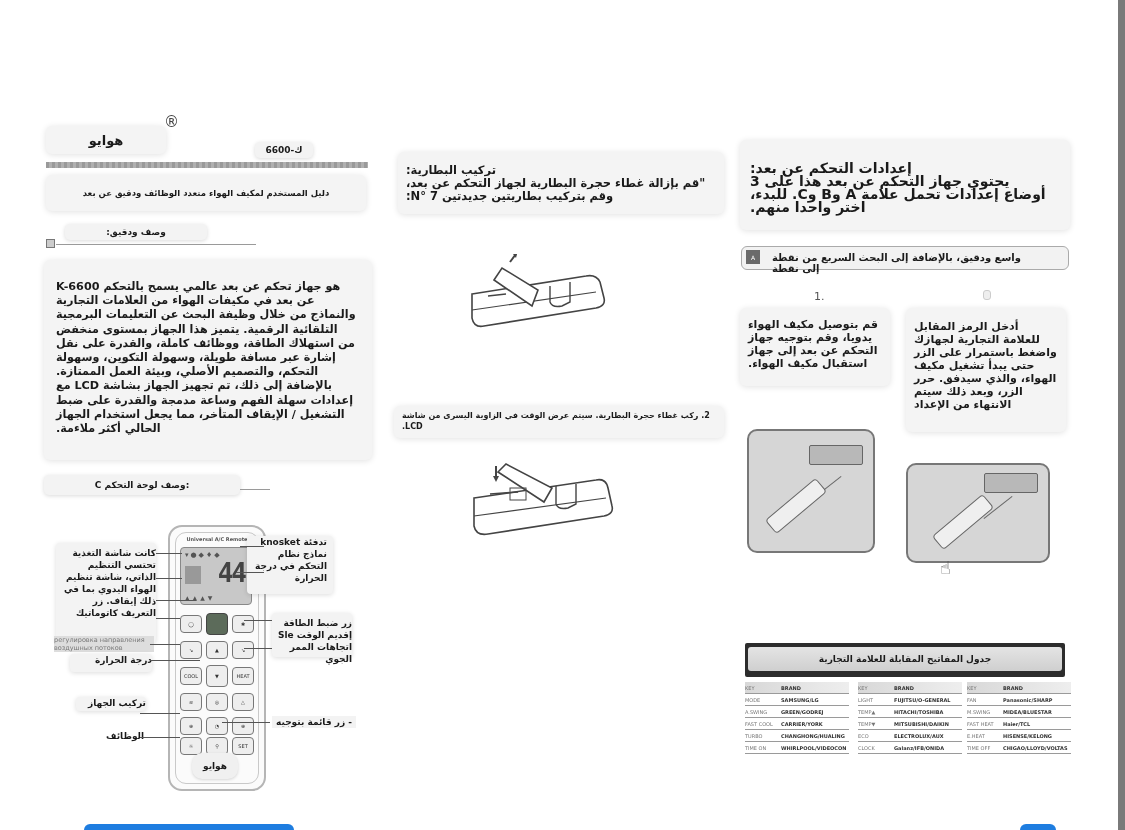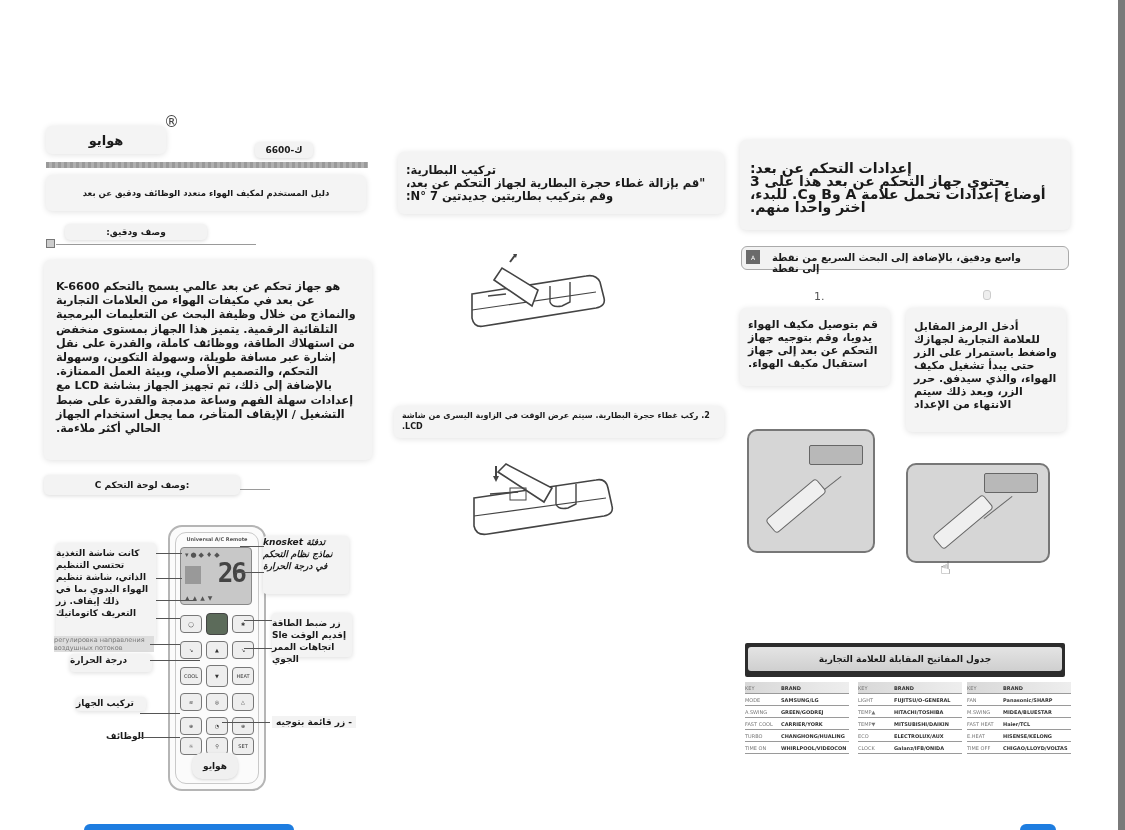--- a/index.html
+++ b/index.html
@@ -5,21 +5,21 @@
   html,body{margin:0;padding:0;}
   body{width:1125px;height:830px;background:#ffffff;position:relative;overflow:hidden;font-family:"DejaVu Sans",sans-serif;color:#1a1a1a;}
   .abs{position:absolute;}
   .card{position:absolute;background:#f4f4f4;border-radius:6px;box-shadow:0 1px 6px rgba(0,0,0,0.12);}
   .rtl{direction:rtl;text-align:left;}
   .bold{font-weight:bold;}
   .scrollbar{position:absolute;right:0;top:0;width:7px;height:830px;background:#7a7a7a;}
   .divider-thick{position:absolute;height:6px;background:repeating-linear-gradient(90deg,#9a9a9a 0 3px,#b0b0b0 3px 6px);}
   .thin-line{position:absolute;height:1px;background:#9a9a9a;}
   .label-card{position:absolute;background:#f3f3f3;border-radius:5px;box-shadow:0 1px 4px rgba(0,0,0,0.15);font-size:9px;font-weight:bold;display:flex;align-items:center;justify-content:center;direction:rtl;}
-  .callout{position:absolute;background:#f3f3f3;box-shadow:0 1px 5px rgba(0,0,0,0.14);font-size:9px;font-weight:bold;text-align:left;direction:rtl;line-height:12px;border-radius:4px;}
+  .callout{position:absolute;background:#f3f3f3;box-shadow:0 1px 5px rgba(0,0,0,0.14);font-size:9px;font-weight:bold;text-align:right;direction:rtl;line-height:12px;border-radius:4px;}
   .leader{position:absolute;height:1px;background:#555;}
   
   .remote{position:absolute;left:168px;top:525px;width:94px;height:262px;border:2px solid #b5b5b5;border-radius:14px;background:#fbfbfb;}
   .remote-inner{position:absolute;left:5px;top:5px;right:5px;bottom:5px;border:1px solid #c9c9c9;border-radius:11px;}
   .lcd{position:absolute;left:10px;top:20px;width:70px;height:56px;background:#c8c8c8;border:1.5px solid #888;border-radius:4px;}
   .lcd-num{position:absolute;right:6px;top:10px;font-family:"DejaVu Sans Mono",monospace;font-size:26px;color:#444;font-weight:bold;letter-spacing:-2px;}
   .rbtn{position:absolute;width:20px;height:16px;border:1px solid #777;border-radius:4px;background:#eee;font-size:5px;display:flex;align-items:center;justify-content:center;color:#333;}
   .rbtn.dark{background:#5c6b5a;border-color:#444;}
   .brand-pill{position:absolute;left:22px;top:226px;width:46px;height:26px;border-radius:10px;background:#f0f0f0;box-shadow:0 1px 3px rgba(0,0,0,0.15);font-size:9px;font-weight:bold;display:flex;align-items:center;justify-content:center;}
   .table-wrap{position:absolute;left:745px;top:682px;width:324px;font-size:5px;color:#555;}
@@ -58,21 +58,21 @@
 <div class="label-card" style="left:44px;top:475px;width:196px;height:20px;">
   <span>:وصف لوحة التحكم C</span>
 </div>
 <div class="thin-line" style="left:240px;top:489px;width:30px;"></div>
 
 <div class="remote">
   <div class="remote-inner"></div>
   <div style="position:absolute;left:0;right:0;top:9px;text-align:center;font-size:5px;font-weight:bold;color:#555;">Universal A/C Remote</div>
   <div class="lcd">
     <div style="position:absolute;left:4px;top:3px;font-size:7px;color:#555;letter-spacing:2px;">▾●◆♦◆</div>
-    <div class="lcd-num">26</div>
+    <div class="lcd-num">44</div>
     <div style="position:absolute;left:4px;top:18px;width:16px;height:18px;background:#999;"></div>
     <div style="position:absolute;left:4px;bottom:3px;font-size:6px;color:#555;letter-spacing:3px;">▲▲▲▼</div>
   </div>
 
   <div class="rbtn" style="left:10px;top:88px;">◯</div>
   <div class="rbtn dark" style="left:36px;top:86px;height:20px;"></div>
   <div class="rbtn" style="left:62px;top:88px;">✱</div>
   <div class="rbtn" style="left:10px;top:114px;">↘</div>
   <div class="rbtn" style="left:36px;top:114px;">▲</div>
   <div class="rbtn" style="left:62px;top:114px;">↘</div>
@@ -109,21 +109,21 @@
 
 <div class="leader" style="left:156px;top:553px;width:26px;"></div>
 <div class="leader" style="left:156px;top:578px;width:26px;"></div>
 <div class="leader" style="left:156px;top:600px;width:40px;"></div>
 <div class="leader" style="left:156px;top:618px;width:24px;"></div>
 <div class="leader" style="left:150px;top:644px;width:30px;"></div>
 <div class="leader" style="left:150px;top:660px;width:50px;"></div>
 <div class="leader" style="left:140px;top:713px;width:40px;"></div>
 <div class="leader" style="left:140px;top:737px;width:40px;"></div>
 
-<div class="callout" style="left:263px;top:536px;width:80px;height:58px;text-align:left;padding-right:6px;font-style:italic;">
+<div class="callout" style="left:247px;top:536px;width:80px;height:58px;text-align:right;padding-right:6px;">
   <span>تدفئة knosket نماذج نظام التحكم في درجة الحرارة</span>
 </div>
 <div class="callout" style="left:272px;top:613px;width:80px;height:40px;padding-top:4px;">
   <span>زر ضبط الطاقة إقديم الوقت Sle اتجاهات الممر الجوي</span>
 </div>
 <div class="abs" style="left:272px;top:716px;font-size:9px;font-weight:bold;direction:rtl;background:#f3f3f3;padding:1px 4px;">- زر قائمة بتوجيه</div>
 
 <div class="leader" style="left:240px;top:546px;width:24px;"></div>
 <div class="leader" style="left:236px;top:572px;width:28px;"></div>
 <div class="leader" style="left:244px;top:620px;width:28px;"></div>

